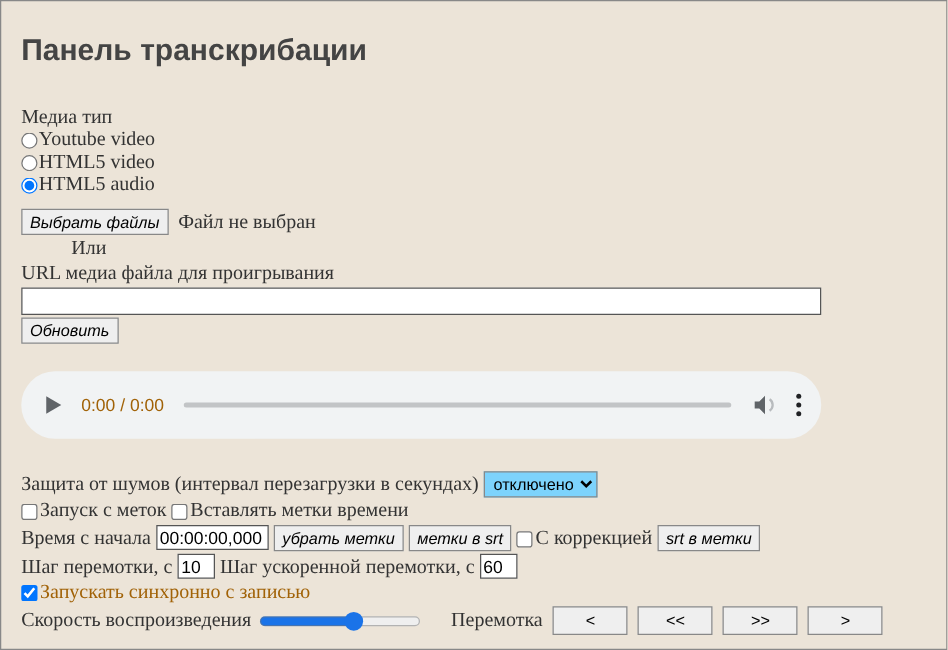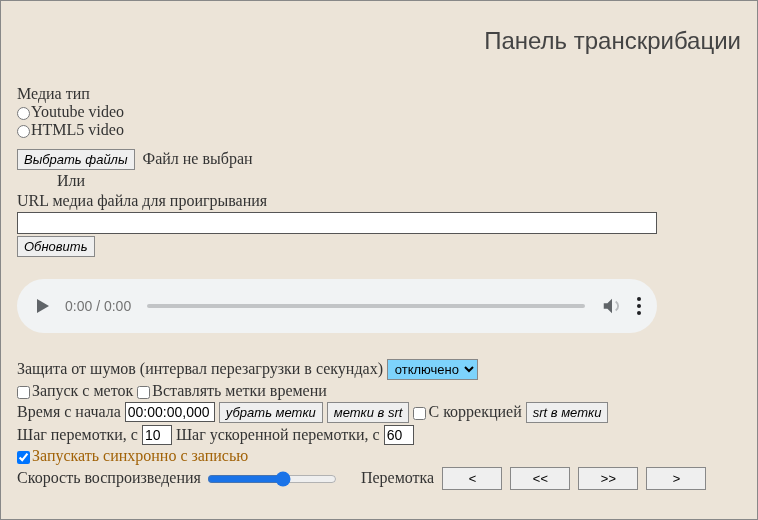--- a/index.html
+++ b/index.html
@@ -14,25 +14,24 @@
   .panel {
     width: 758px;
     height: 520px;
     background: #ece4d8;
     border: 1px solid #888;
     padding: 16px 16px;
     position: relative;
   }
   h2 {
     font-family: Arial, Helvetica, sans-serif;
-    font-weight: normal;
+    font-weight: bold;
     font-size: 24px;
     color: #444;
     margin: 10px 0 30px 0;
-    text-align: right;
   }
   .media-type-block { margin-bottom: 10px; }
   .radio-row { display: block; margin: 0; line-height: 18px; }
   .radio-row input[type=radio] { margin: 1px 1px 1px 0; vertical-align: middle; }
   .file-row { margin-top: 10px; }
   button, .btn {
     font-family: Arial, sans-serif;
     font-size: 13px;
     background: #efefef;
     border: 1px solid #888;
@@ -56,21 +55,21 @@
   .update-btn { margin-top: 2px; text-align: center; }
   .audio-player {
     margin-top: 22px;
     width: 640px;
     height: 54px;
     background: #f1f3f4;
     border-radius: 30px;
     display: flex;
     align-items: center;
     padding: 0 16px 0 20px;
-    color: #737373;
+    color: #a16207;
     font-family: Arial, sans-serif;
     font-size: 14px;
   }
   .play-icon {
     width: 0; height: 0;
     border-top: 7px solid transparent;
     border-bottom: 7px solid transparent;
     border-left: 12px solid #606468;
     margin-right: 16px;
   }
@@ -142,20 +141,23 @@
 
   <h2>Панель транскрибации</h2>
 
   <div class="media-type-block">
     <div>Медиа тип</div>
     <label class="radio-row">
       <input type="radio" name="mt" style=""><span>Youtube video</span>
     </label>
     <label class="radio-row">
       <input type="radio" name="mt" style=""><span>HTML5 video</span>
+    </label>
+    <label class="radio-row">
+      <input type="radio" name="mt" checked="" style=""><span>HTML5 audio</span>
     </label>
   </div>
 
   <div class="file-row">
     <button class="btn">Выбрать файлы</button>
     <span class="file-status">Файл не выбран</span>
   </div>
   <span class="or-label">Или</span>
   <span class="url-label">URL медиа файла для проигрывания</span>
   <input class="url-input" type="text" style="">

